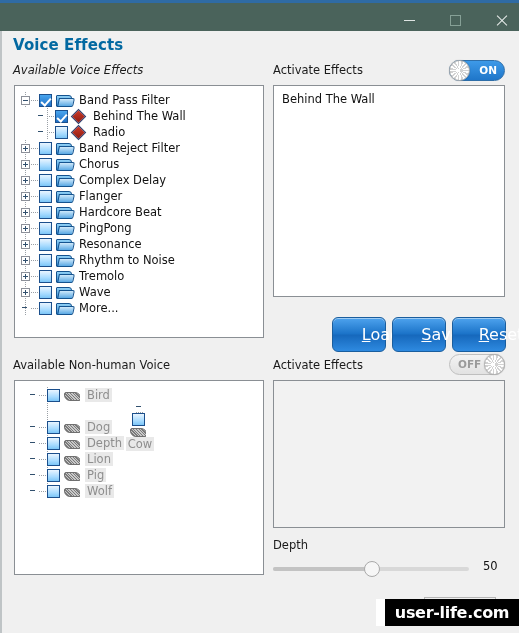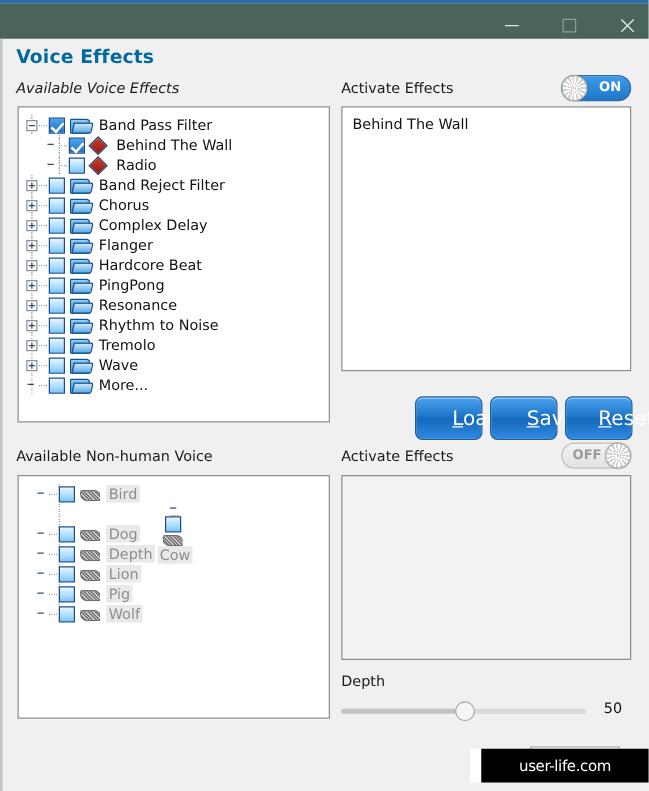--- a/index.html
+++ b/index.html
@@ -311,21 +311,21 @@
   }
 
   
   #watermark {
     position: absolute; left: 385px; top: 599px;
     width: 134px; height: 27px;
     background: #000;
     display: flex; align-items: center; justify-content: center;
   }
   #watermark .wm-text {
-    color: #ffffff; font-size: 12px; font-weight: normal;
+    color: #ffffff; font-size: 16px; font-weight: bold;
     letter-spacing: -.3px;
   }
   #wm-tab {
     position: absolute; left: 376px; top: 599px;
     width: 10px; height: 27px; background: #ffffff;
   }
 </style>
 </head>
 <body>
 

